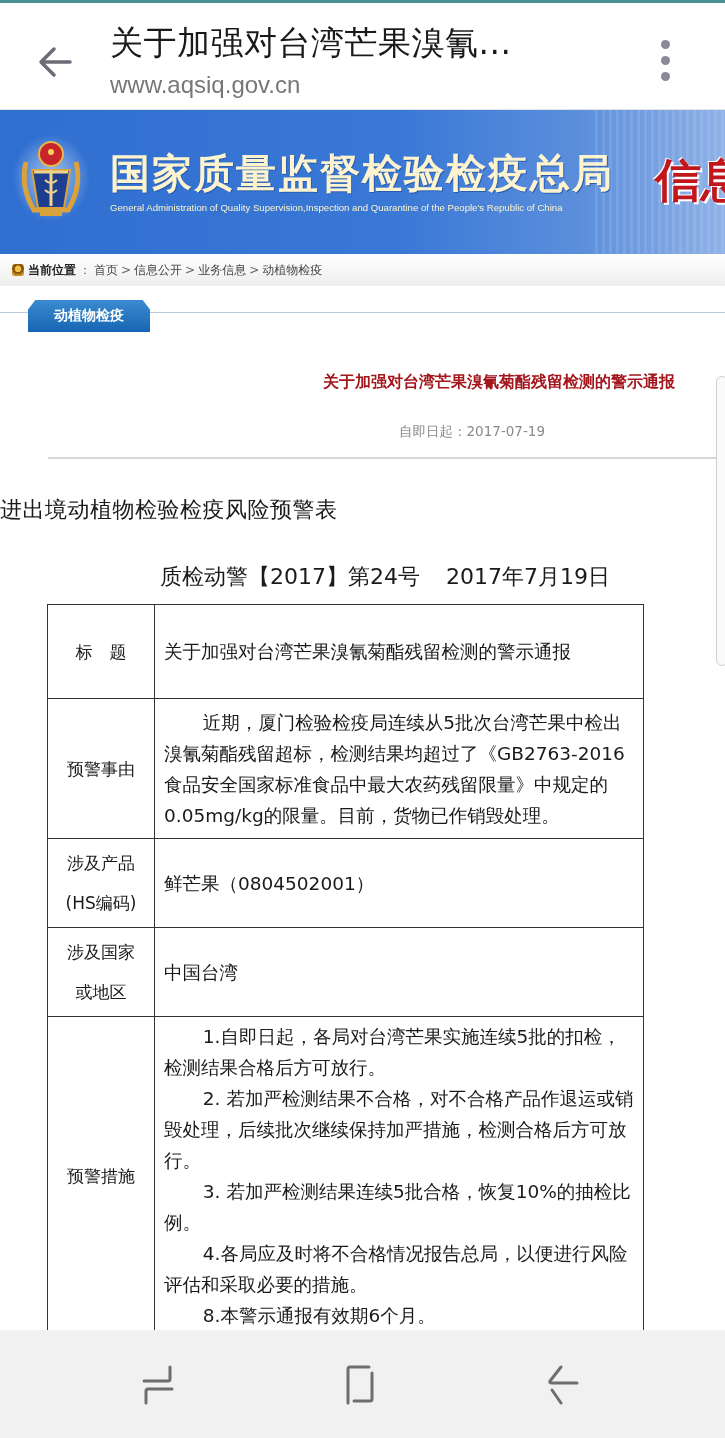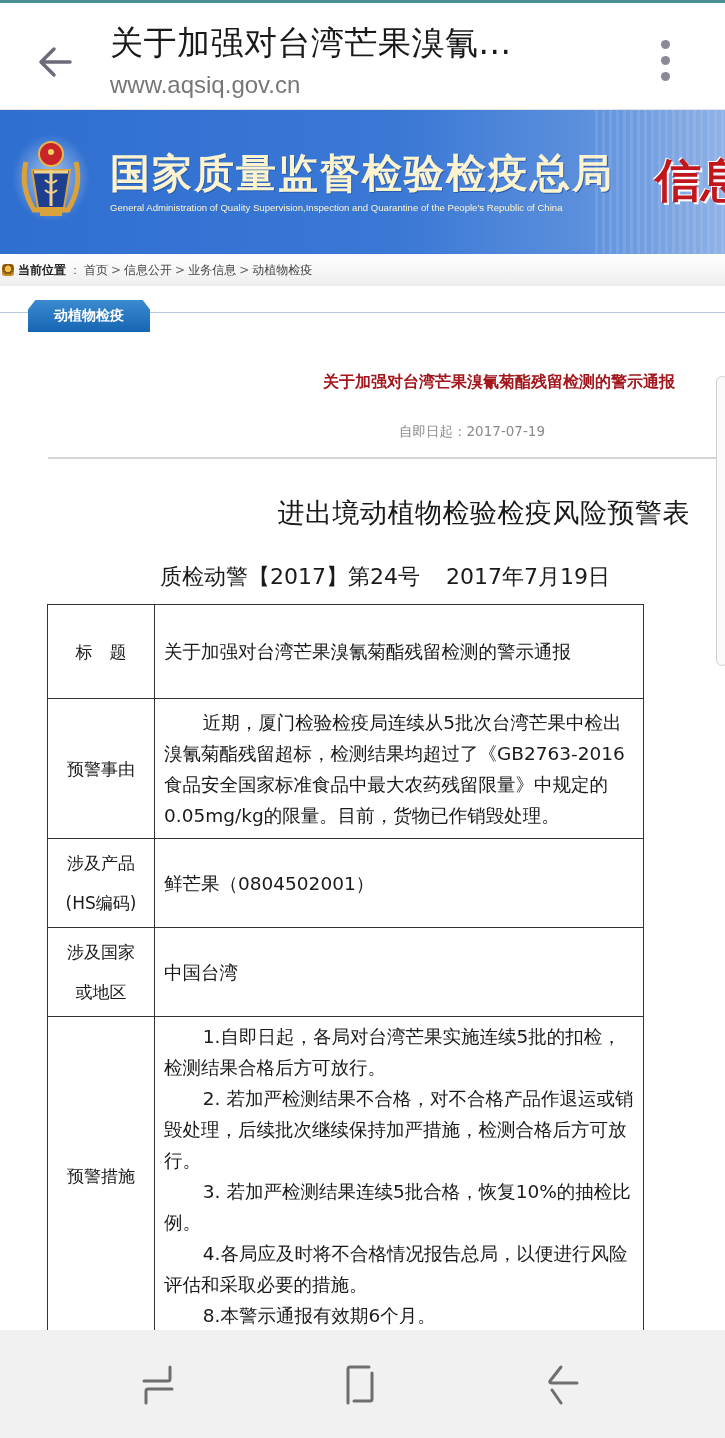--- a/index.html
+++ b/index.html
@@ -16,39 +16,39 @@
 
   
   .banner { position: absolute; top: 110px; left: 0; width: 725px; height: 144px; background: linear-gradient(90deg, #2f6fd0 0%, #3a78d6 55%, #5b8fdc 80%, #8fb1e6 100%); overflow: hidden; }
   .banner::after { content: ""; position: absolute; right: 0; top: 0; width: 130px; height: 144px; background: repeating-linear-gradient(90deg, rgba(255,255,255,0.10) 0 3px, rgba(255,255,255,0.0) 3px 7px); }
   .emblem { position: absolute; left: 12px; top: 22px; width: 78px; height: 90px; }
   .banner-cn { position: absolute; left: 110px; top: 36px; font-size: 40px; font-weight: bold; color: #fdf4cf; letter-spacing: 2px; white-space: nowrap; text-shadow: 1px 1px 0 #2a5cae; }
   .banner-en { position: absolute; left: 110px; top: 92px; font-size: 9.6px; color: #fdf4cf; white-space: nowrap; font-family: "Liberation Sans", sans-serif; }
   .banner-tag { position: absolute; left: 655px; top: 40px; font-size: 46px; font-weight: bold; color: #c0161c; white-space: nowrap; text-shadow: 2px 2px 0 #ffffff, -1px -1px 0 #ffffff; z-index: 2; }
 
   
-  .breadcrumb { position: absolute; top: 254px; left: 0; width: 725px; height: 32px; background: linear-gradient(#ffffff, #eeeeee); display: flex; align-items: center; padding-left: 2px; font-size: 12px; color: #333; }
+  .breadcrumb { position: absolute; top: 254px; left: 0; width: 725px; height: 32px; background: linear-gradient(#ffffff, #eeeeee); display: flex; align-items: center; padding-left: 12px; font-size: 12px; color: #333; }
   .crumb-icon { width: 12px; height: 12px; margin-right: 4px; border-radius: 3px; background: radial-gradient(circle at 50% 40%, #f3c04a 0 35%, #8a5a10 36% 60%, #c68a20 61%); }
   .crumb-label { font-weight: bold; color: #222; }
   .crumb-sep { color: #666; margin: 0 3px; }
   .crumb-link { color: #444; }
 
   
   .section-line { position: absolute; top: 312px; left: 0; width: 725px; height: 1px; background: #b8c8dc; }
   .section-tab { position: absolute; top: 300px; left: 28px; width: 122px; height: 32px; background: linear-gradient(#3b8bd0, #1565b3); clip-path: polygon(6% 0, 94% 0, 100% 30%, 100% 100%, 0 100%, 0 30%); display: flex; align-items: center; justify-content: center; color: #fff; font-size: 14px; font-weight: bold; }
 
   
   .side-scroll { position: absolute; left: 716px; top: 376px; width: 12px; height: 290px; border: 1px solid #cfcfcf; border-radius: 10px; background: #fafafa; }
 
   
   .article-title { position: absolute; top: 372px; left: 0; width: 675px; text-align: right; font-size: 16px; font-weight: bold; color: #a3161c; }
   .publish-time { position: absolute; top: 423px; left: 0; width: 545px; text-align: right; font-size: 13.5px; color: #8a8a8a; }
   .article-divider { position: absolute; top: 457px; left: 48px; width: 668px; height: 2px; background: #d6d6d6; }
 
-  .doc-heading { position: absolute; top: 495px; left: 0; width: 690px; text-align: right; font-size: 27px; color: #1a1a1a; letter-spacing: 0.5px; }
+  .doc-heading { position: absolute; top: 495px; left: 0; width: 690px; text-align: left; font-size: 22px; color: #1a1a1a; letter-spacing: 0.5px; }
   .doc-number { position: absolute; top: 562px; left: 160px; font-size: 22px; color: #1a1a1a; white-space: nowrap; }
   .doc-number .gap { display: inline-block; width: 26px; }
 
   
   .warn-table { position: absolute; top: 604px; left: 47px; width: 597px; border-collapse: collapse; table-layout: fixed; }
   .warn-table td { border: 1.5px solid #333; vertical-align: middle; font-size: 18.5px; color: #1a1a1a; }
   .warn-table td.label { width: 107px; text-align: center; font-size: 17px; line-height: 40px; padding: 4px 4px; }
   .warn-table td.value { padding: 4px 8px 4px 9px; line-height: 31px; }
   .row-title td.value { line-height: 46px; padding-top: 0; padding-bottom: 0; }
   .row-title td { height: 94px; }

